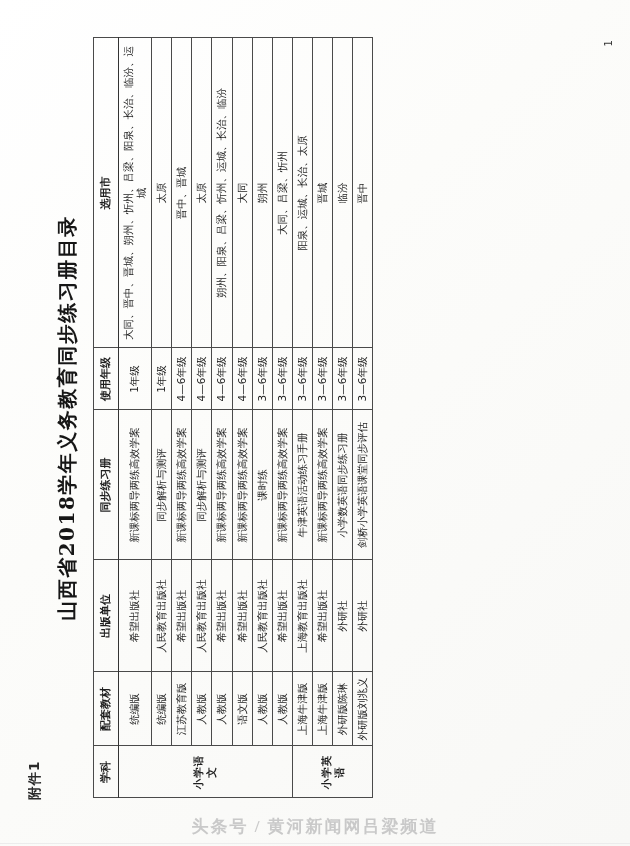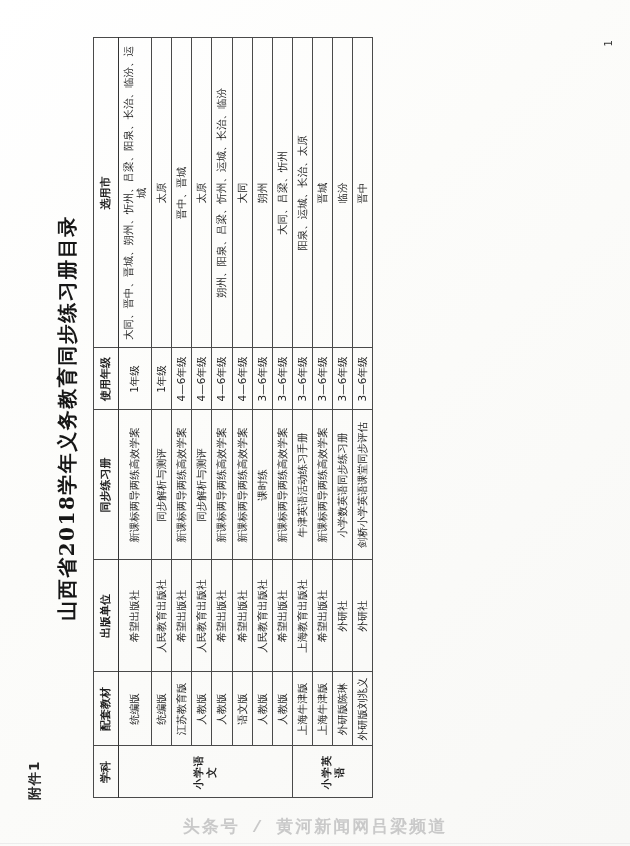--- a/index.html
+++ b/index.html
@@ -93,21 +93,21 @@
     font-size:10px;color:#333;
   }
   
   .watermark{
     position:absolute;
     left:0;right:0;bottom:8px;
     text-align:center;
     font-size:17px;
     letter-spacing:2px;
     color:#c9c9c9;
-    font-family:Liberation Mono, monospace;
+    font-family:Liberation Serif, serif;
     font-weight:700;
     user-select:none;
   }
   .wm-rule{
     position:absolute;left:0;right:0;bottom:2px;height:1px;background:#ececec;
   }
 </style>
 </head>
 <body>
 

